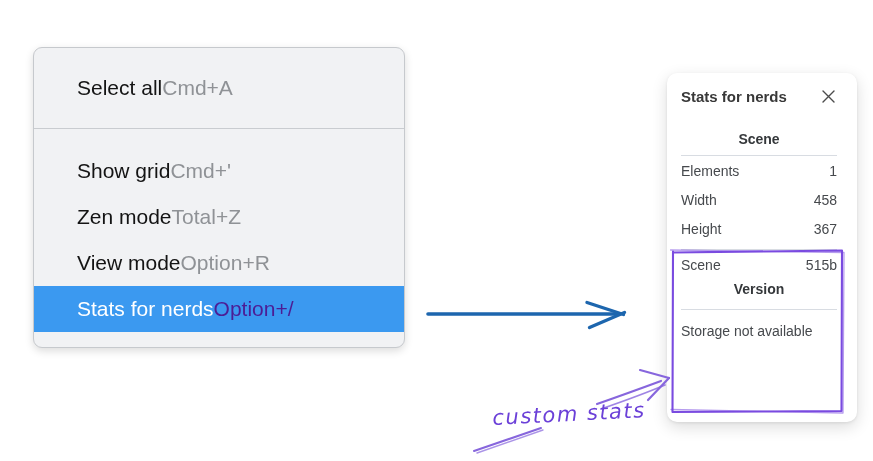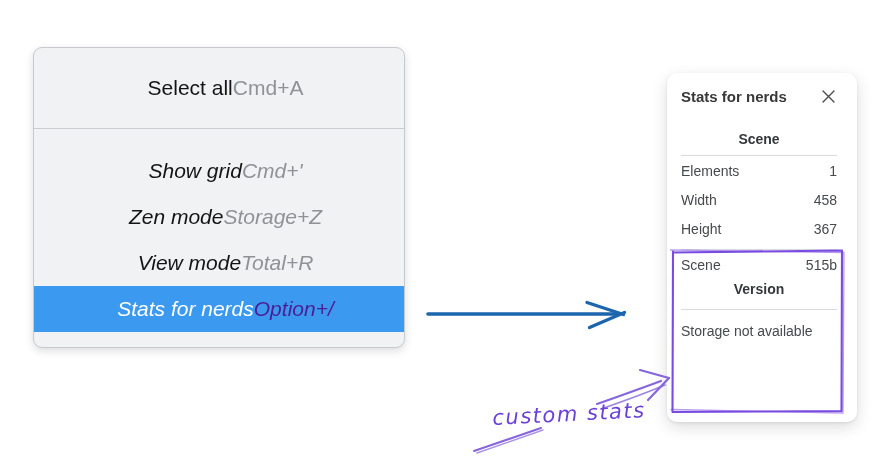--- a/index.html
+++ b/index.html
@@ -13,30 +13,30 @@
   .menu{
     position:absolute;left:33px;top:47px;width:372px;height:301px;
     box-sizing:border-box;
     background:#f1f2f4;
     border:1px solid #c6c9cd;
     border-radius:9px;
     box-shadow:0 3px 9px rgba(0,0,0,.14);
     font-size:21px;
   }
   .menu-item{
-    display:flex;align-items:center;justify-content:center;
+    display:flex;align-items:center;justify-content:flex-start;
     padding:0 30px 0 43px;
     height:46px;
     color:#141414;
     cursor:default;
   }
   .menu-item.first{height:80px;}
   .menu-item .shortcut{color:#8f9296;}
   .menu-divider{height:1px;background:#c9ccd0;}
-  .menu-group{padding-top:19px;font-style:italic;}
+  .menu-group{padding-top:19px;}
   .menu-item.highlighted{background:#3b99f0;color:#ffffff;}
   .menu-item.highlighted .shortcut{color:#4c1d95;}
 
   
   .card{
     position:absolute;left:667px;top:73px;width:190px;height:349px;
     box-sizing:border-box;
     background:#ffffff;
     border-radius:10px;
     box-shadow:0 1px 3px rgba(0,0,0,.08), 0 5px 16px rgba(0,0,0,.14);
@@ -88,25 +88,25 @@
     <span class="shortcut">Cmd+A</span>
   </div>
   <div class="menu-divider"></div>
   <div class="menu-group">
     <div class="menu-item">
       <span>Show grid</span>
       <span class="shortcut">Cmd+'</span>
     </div>
     <div class="menu-item">
       <span>Zen mode</span>
-      <span class="shortcut">Storage+Z</span>
+      <span class="shortcut">Total+Z</span>
     </div>
     <div class="menu-item">
       <span>View mode</span>
-      <span class="shortcut">Total+R</span>
+      <span class="shortcut">Option+R</span>
     </div>
     <div class="menu-item highlighted">
       <span>Stats for nerds</span>
       <span class="shortcut">Option+/</span>
     </div>
   </div>
 </div>
 
 <div class="card">
   <div class="card-header">

